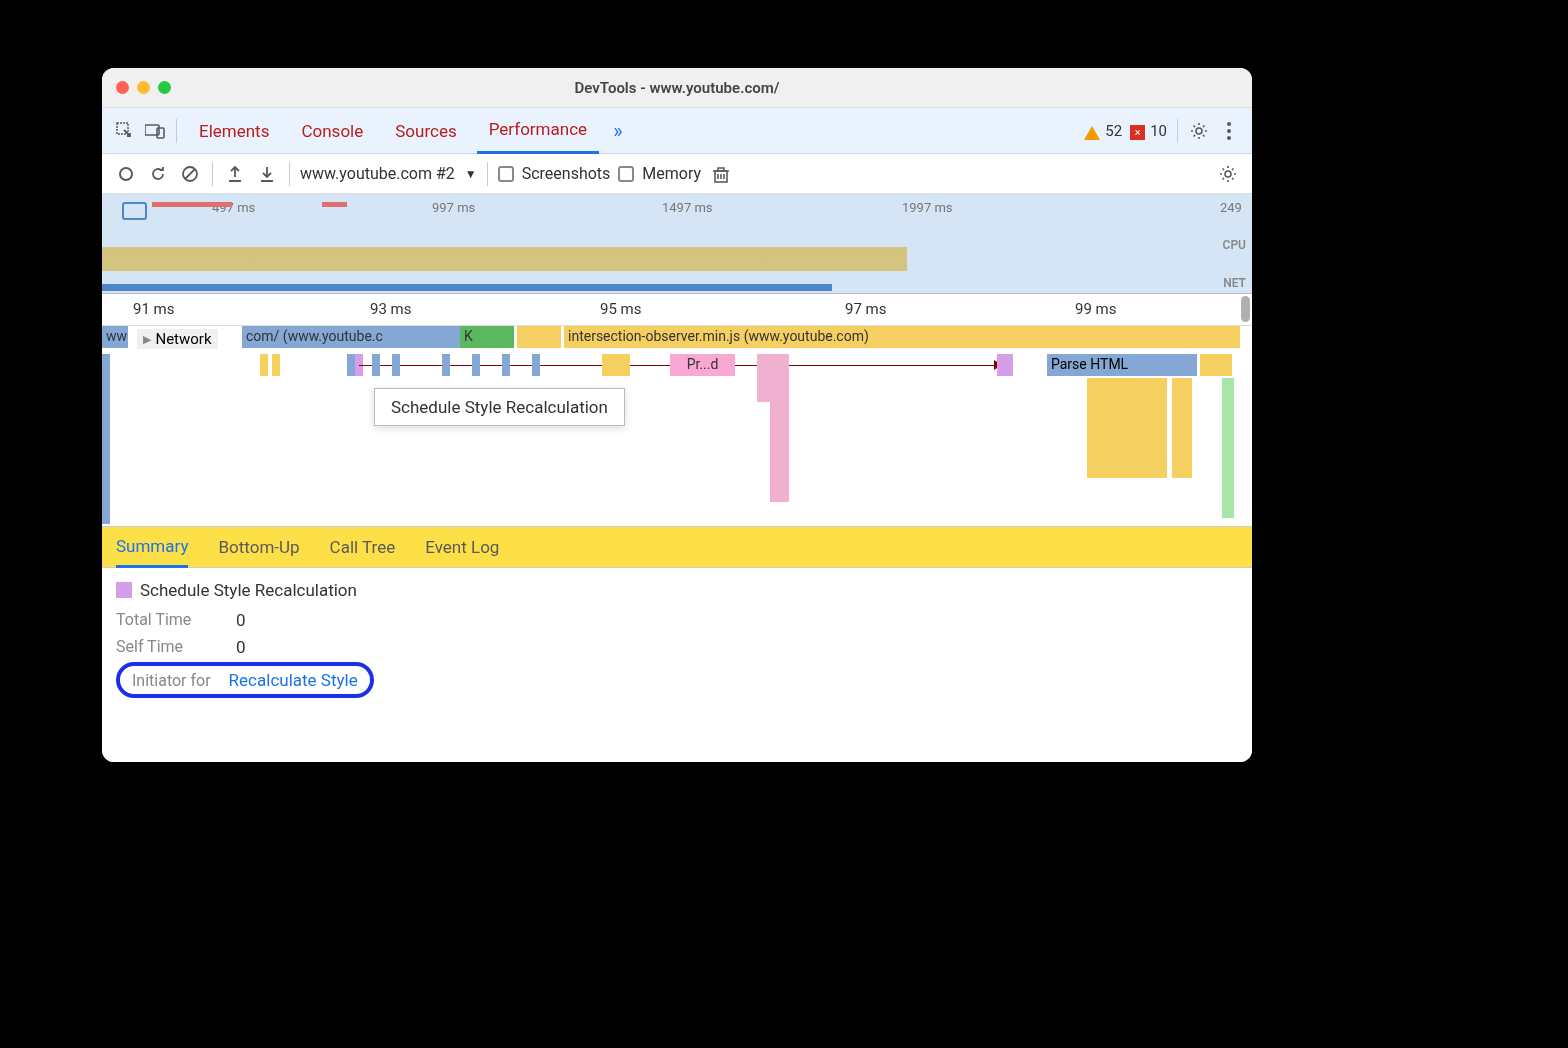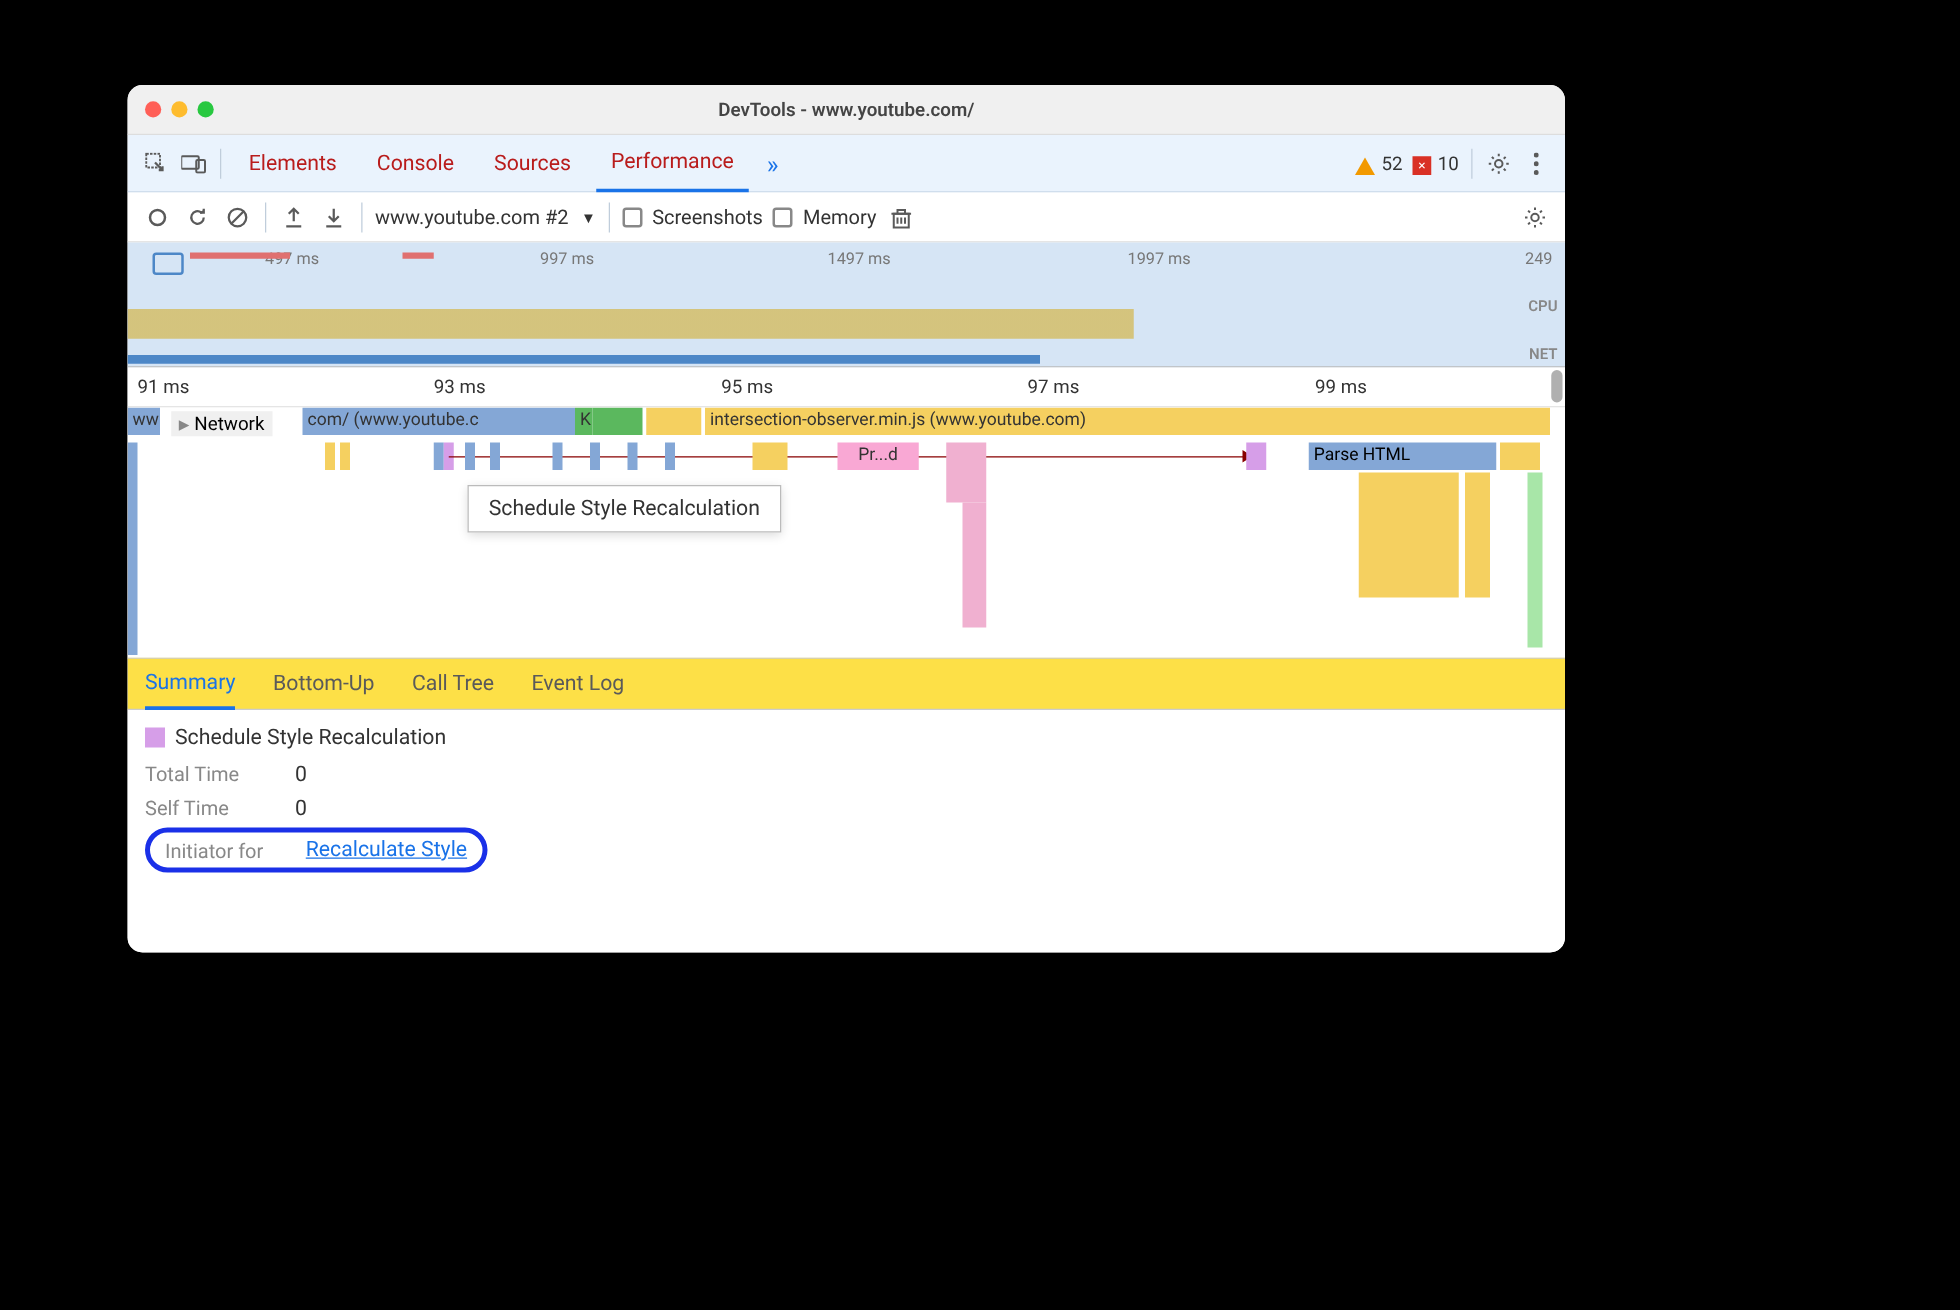--- a/index.html
+++ b/index.html
@@ -29,38 +29,38 @@
 .ov-tick { position: absolute; }
 .ov-label { position: absolute; right: 6px; font-size: 12px; font-weight: 600; color: #888; }
 .ov-wave { position: absolute; bottom: 22px; left: 0; width: 70%; height: 40px; background: linear-gradient(to top, #d4c070 0%, #d4c070 60%, transparent 60%); opacity: .9; }
 .ov-bars { position: absolute; top: 8px; left: 0; right: 0; height: 10px; }
 .ov-bar { position: absolute; height: 5px; background: #e07070; }
 .ov-bar.b1 { left: 50px; width: 80px; top: 0; }
 .ov-bar.b2 { left: 220px; width: 25px; top: 0; }
 .ov-net { position: absolute; bottom: 2px; left: 0; width: 730px; height: 7px; background: #4d87c7; }
 .selbox { position: absolute; left: 20px; top: 8px; width: 25px; height: 18px; border: 2px solid #4d87c7; border-radius: 3px; }
 .ruler { height: 32px; background: #fff; border-bottom: 1px solid #ddd; position: relative; font-size: 15px; color: #333; }
-.rtick { position: absolute; top: 6px; }
+.rtick { position: absolute; top: 6px; margin-left: 23px; }
 .flame { height: 200px; background: #fff; position: relative; overflow: hidden; }
 .frow { position: absolute; height: 22px; left: 0; right: 12px; }
 .fbar { position: absolute; height: 22px; font-size: 14px; color: #333; white-space: nowrap; overflow: hidden; padding: 2px 4px; }
 .blue { background: #84a7d6; } .yellb { background: #f5d060; } .greenb { background: #5bb85e; } .purpleb { background: #d69ee8; } .pinkb { background: #f0b0d0; } .grayb { background: #f9a8d4; }
 .nettext { position: absolute; left: 35px; top: 3px; background: #f0f0f0; padding: 1px 6px; font-size: 15px; display: flex; align-items: center; gap: 4px; }
 .tooltip { position: absolute; left: 272px; top: 62px; background: #fff; border: 1px solid #bbb; padding: 8px 16px; font-size: 17px; color: #333; box-shadow: 0 2px 8px rgba(0,0,0,.15); }
 .subtabs { height: 42px; background: #fde047; border-top: 1px solid #ccc; border-bottom: 1px solid #ccc; display: flex; align-items: center; gap: 30px; padding: 0 14px; font-size: 17px; color: #5a5a5a; }
 .stab { height: 42px; display: flex; align-items: center; cursor: pointer; }
 .stab.active { color: #1a73e8; border-bottom: 3px solid #1a73e8; }
 .summarypane { flex: 1; background: #fff; padding: 12px 14px; font-size: 17px; color: #333; }
 .stitle { display: flex; align-items: center; gap: 8px; margin-bottom: 10px; }
 .pswatch { width: 16px; height: 16px; background: #d69ee8; }
 .srow { display: flex; gap: 20px; margin-bottom: 7px; }
 .slabel { width: 100px; color: #888; font-size: 16px; }
 .svalue { color: #333; }
-.initiator-box { display: inline-flex; align-items: center; gap: 34px; border: 4px solid #1a30e8; border-radius: 22px; padding: 4px 12px; margin-top: -2px; }
-.linklike { color: #1a73e8; text-decoration: underline; cursor: pointer; }
+.initiator-box { display: inline-flex; align-items: center; gap: 18px; border: 4px solid #1a30e8; border-radius: 22px; padding: 4px 12px; margin-top: -2px; }
+.linklike { color: #1a73e8; cursor: pointer; }
 .scrollthumb { position: absolute; right: 2px; width: 9px; background: #b0b0b0; border-radius: 5px; }
 </style>
 </head>
 <body>
 
 <div class="window">
   <div class="titlebar">
     <div class="traffic">
       <div class="tlight red"></div>
       <div class="tlight yellow"></div>

